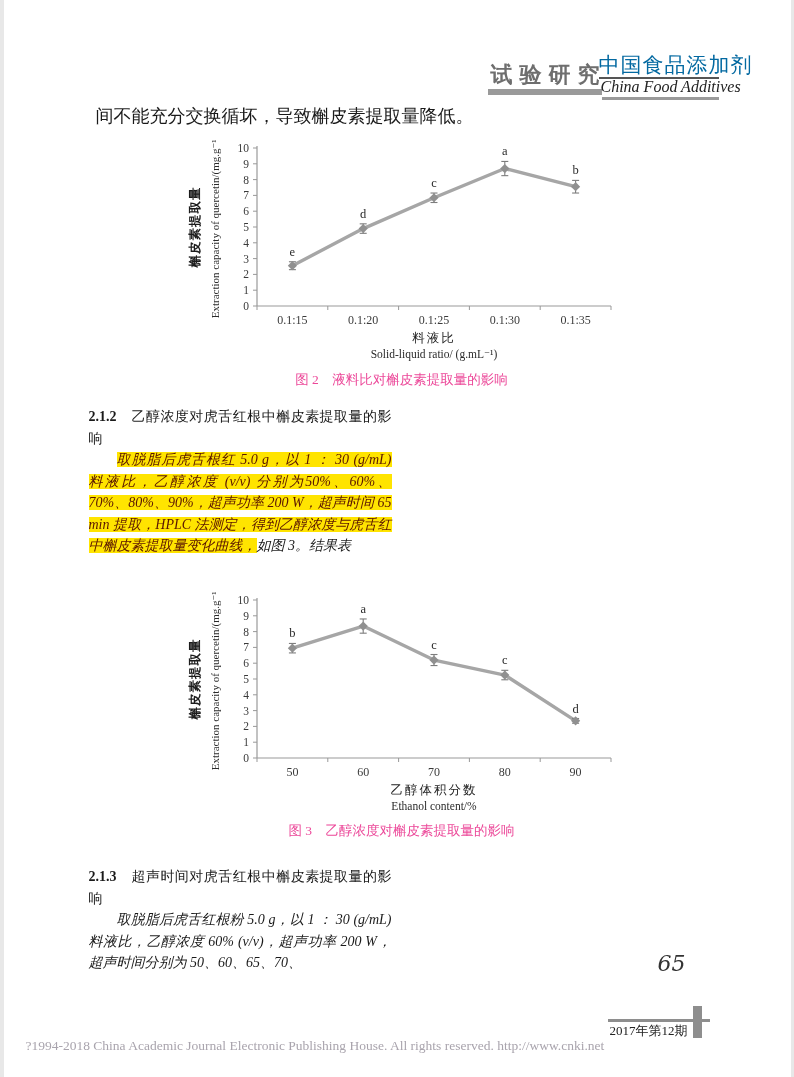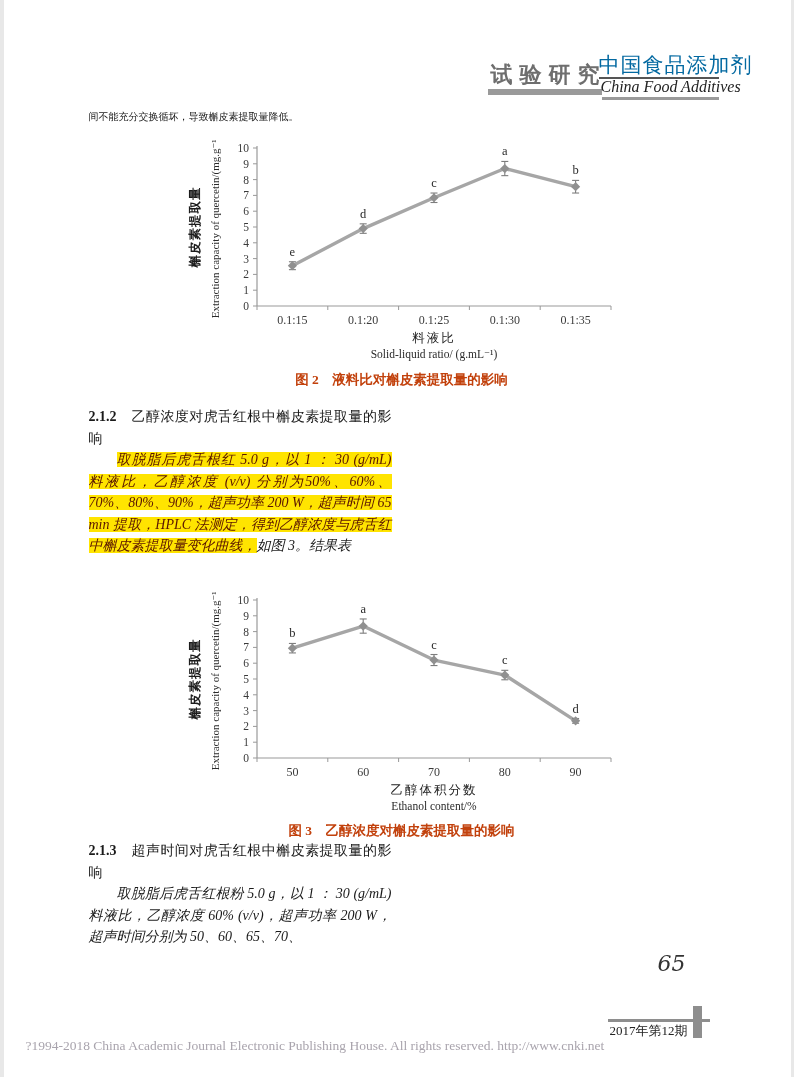--- a/index.html
+++ b/index.html
@@ -10,28 +10,28 @@
   }
   
   .hdr-col-label{position:absolute;left:487px;top:60px;font-size:22px;font-weight:bold;
     letter-spacing:7px;color:#6e6e6e;font-family:"DejaVu Serif",serif;}
   .hdr-bar{position:absolute;left:484px;top:89px;width:114px;height:6px;background:#9a9a9a;}
   .hdr-cn{position:absolute;left:595px;top:51px;font-size:21px;font-weight:normal;letter-spacing:1px;color:#0369a1;}
   .hdr-cn-rule{position:absolute;left:595px;top:77px;width:120px;height:2px;background:#555;}
   .hdr-en{position:absolute;left:597px;top:78px;font-size:16px;font-style:italic;color:#222;}
   .hdr-en-rule{position:absolute;left:598px;top:97px;width:117px;height:3px;background:#9a9a9a;}
   
-  .bodyline{position:absolute;left:85px;top:106px;width:640px;font-size:10px;line-height:21.5px;}
+  .bodyline{position:absolute;left:92px;top:106px;width:640px;font-size:18px;line-height:21.5px;}
   .twocol{position:absolute;left:85px;width:626px;display:flex;gap:30px;}
   .col{width:303px;font-size:14px;line-height:21.5px;text-align:justify;}
   .col p{margin:0;}
   .indent{text-indent:2em;font-style:italic;}
   .sec-num{font-weight:bold;}
   mark.hl{background:var(--hl-bg,#ffe400);color:var(--hl-fg,#5a1500);padding:0;}
-  .caption{position:absolute;left:85px;width:626px;text-align:center;font-size:13.5px;font-weight:bold;color:#c2410c;}
+  .caption{position:absolute;left:85px;width:626px;text-align:center;font-size:13.5px;font-weight:normal;color:#ec4899;}
   
   .chartbox{position:absolute;left:179px;width:444px;height:224px;}
   
   .pg-num{position:absolute;left:636px;top:951px;width:64px;text-align:center;
     font-size:22px;font-style:italic;color:#333;font-family:"DejaVu Serif",serif;}
   .pg-rule{position:absolute;left:604px;top:1019px;width:102px;height:3px;background:#8e8e8e;}
   .pg-vbar{position:absolute;left:689px;top:1006px;width:9px;height:32px;background:#8e8e8e;}
   .pg-issue{position:absolute;left:606px;top:1022px;font-size:13px;color:#222;}
   .copyright{position:absolute;left:22px;top:1038px;width:660px;font-size:13.5px;color:#a9a4ad;}
 </style>
@@ -191,21 +191,21 @@
         <text x="321.79999999999995" y="184" text-anchor="middle" font-size="12" font-family="&quot;Liberation Serif&quot;,&quot;DejaVu Serif&quot;,serif" fill="#3a3a3a">80</text>
         <text x="392.59999999999997" y="184" text-anchor="middle" font-size="12" font-family="&quot;Liberation Serif&quot;,&quot;DejaVu Serif&quot;,serif" fill="#3a3a3a">90</text>
         <text x="251" y="202" text-anchor="middle" font-size="12.5" font-family="&quot;Liberation Serif&quot;,&quot;DejaVu Serif&quot;,serif" fill="#1c1c1c" letter-spacing="2">乙醇体积分数</text>
         <text x="251" y="218" text-anchor="middle" font-size="11.5" font-family="&quot;Liberation Serif&quot;,&quot;DejaVu Serif&quot;,serif" fill="#2a2a2a">Ethanol content/%</text>
         <text x="16" y="87" text-anchor="middle" font-size="12.5" font-weight="bold" font-family="&quot;Liberation Serif&quot;,&quot;DejaVu Serif&quot;,serif" fill="#1c1c1c" letter-spacing="1" transform="rotate(-90 16 87)">槲皮素提取量</text>
         <text x="36" y="87" text-anchor="middle" font-size="11" font-family="&quot;Liberation Serif&quot;,&quot;DejaVu Serif&quot;,serif" fill="#2a2a2a" transform="rotate(-90 36 87)">Extraction capacity of quercetin/(mg.g⁻¹)</text>
       </svg>
   </div>
   <div class="caption" style="top:822px;">图 3　乙醇浓度对槲皮素提取量的影响</div>
 
-  <div class="twocol" style="top:840px;">
+  <div class="twocol" style="top:866px;">
     <div class="col">
       <p><span class="sec-num">2.1.3</span>　<span>超声时间对虎舌红根中槲皮素提取量的影响</span></p>
       <p class="indent">取脱脂后虎舌红根粉 5.0 g，以 1 ： 30 (g/mL) 料液比，乙醇浓度 60% (v/v)，超声功率 200 W，超声时间分别为 50、60、65、70、</p>
     </div>
   </div>
 
   <div class="pg-num">65</div>
   <div class="pg-rule"></div>
   <div class="pg-vbar"></div>
   <div class="pg-issue">2017年第12期</div>

